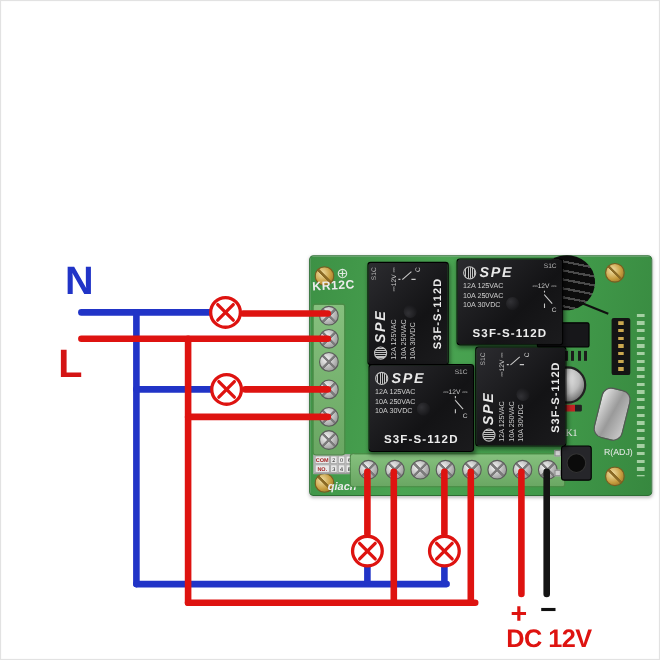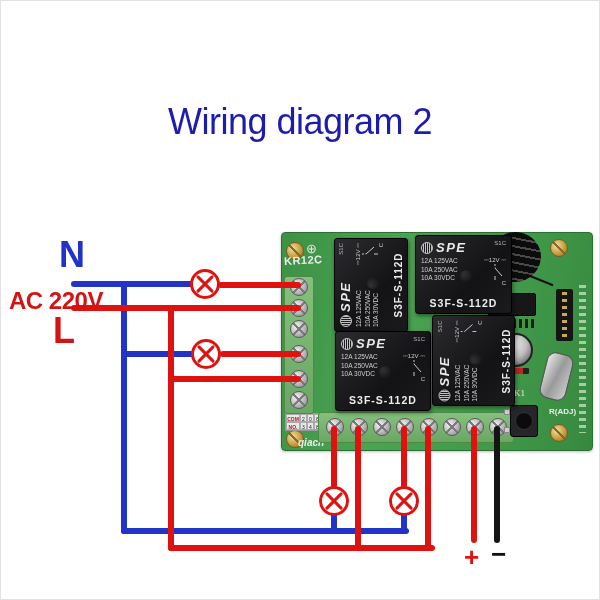--- a/index.html
+++ b/index.html
@@ -98,21 +98,21 @@
   .button{position:absolute;left:508px;top:403px;width:28px;height:32px;background:#26262a;
     border:1px solid #000;border-radius:3px;}
   .button .cap-circle{position:absolute;left:50%;top:50%;transform:translate(-50%,-50%);
     width:18px;height:18px;border-radius:50%;background:#0b0b0b;border:1px solid #333;}
   .pad{position:absolute;width:6px;height:6px;background:#cfcfcf;border:1px solid #888;}
 
   .pcb-txt{position:absolute;color:#ececec;white-space:nowrap;}
   .txt-model{left:2px;top:21px;font-size:11px;font-weight:700;letter-spacing:.5px;transform:rotate(-3deg);}
   .txt-cross{left:24px;top:8px;font-size:13px;color:#dfe9df;}
   .txt-k1{left:232px;top:155px;font-size:9px;font-family:Liberation Serif, serif;}
-  .txt-radj{left:267px;top:174px;font-size:8px;font-weight:700;}
+  .txt-radj{left:267px;top:174px;font-size:8px;font-weight:400;}
   .txt-brand{left:16px;top:204px;font-size:10px;font-style:italic;font-weight:700;}
 
   .io-table{position:absolute;left:3px;top:180px;display:grid;
     grid-template-columns:14px 7px 7px 7px;grid-auto-rows:8px;background:#e9e9e9;
     border:1px solid #999;font-size:5px;line-height:8px;text-align:center;color:#222;}
   .io-table span{border:0.5px solid #aaa;overflow:hidden;}
   .io-label{color:#a22222;font-weight:700;}
 
   
   .dc-plus{position:absolute;left:463px;top:541px;font-size:26px;font-weight:700;color:var(--wire-red);}
@@ -120,21 +120,20 @@
   .dc-supply{position:absolute;left:452px;top:566px;width:92px;text-align:center;
     font-size:23px;font-weight:700;color:var(--wire-red);letter-spacing:-0.5px;}
 
   .sw-icon{display:block;}
 </style>
 </head>
 <body>
 
 <div class="canvas">
 
-  <div class="title">Wiring diagram 2</div>
 
   <div class="pcb">
     <div class="pads-col"></div>
 
     <div class="brass" style="left:4px;top:9px;"></div>
     <div class="brass" style="left:268px;top:6px;"></div>
     <div class="brass" style="left:4px;top:197px;"></div>
     <div class="brass" style="left:268px;top:191px;"></div>
 
     <div class="pcb-txt txt-model">KR12C</div>
@@ -314,19 +313,19 @@
   <div class="wire wr" style="left:470px;top:425px;width:6px;height:117px;"></div>
 
   <div class="wire wk" style="left:493px;top:425px;width:6px;height:117px;"></div>
 
   <div class="load" style="left:189px;top:268px;"></div>
   <div class="load" style="left:190px;top:338px;"></div>
   <div class="load" style="left:318px;top:485px;"></div>
   <div class="load" style="left:388px;top:485px;"></div>
 
   <div class="lbl lbl-n">N</div>
-  <div class="lbl lbl-ac">AC 220V</div>
   <div class="lbl lbl-l">L</div>
 
   <div class="dc-plus">+</div>
   <div class="dc-minus">−</div>
+  <div class="dc-supply">DC 12V</div>
 
 </div>
 
 </body></html>

